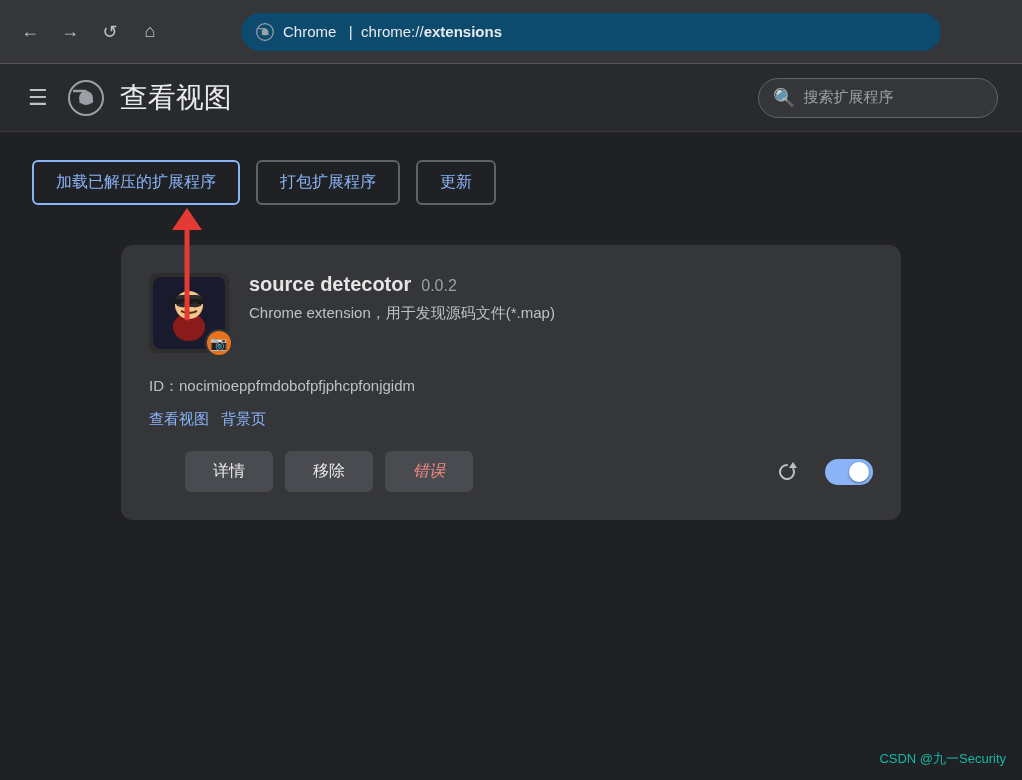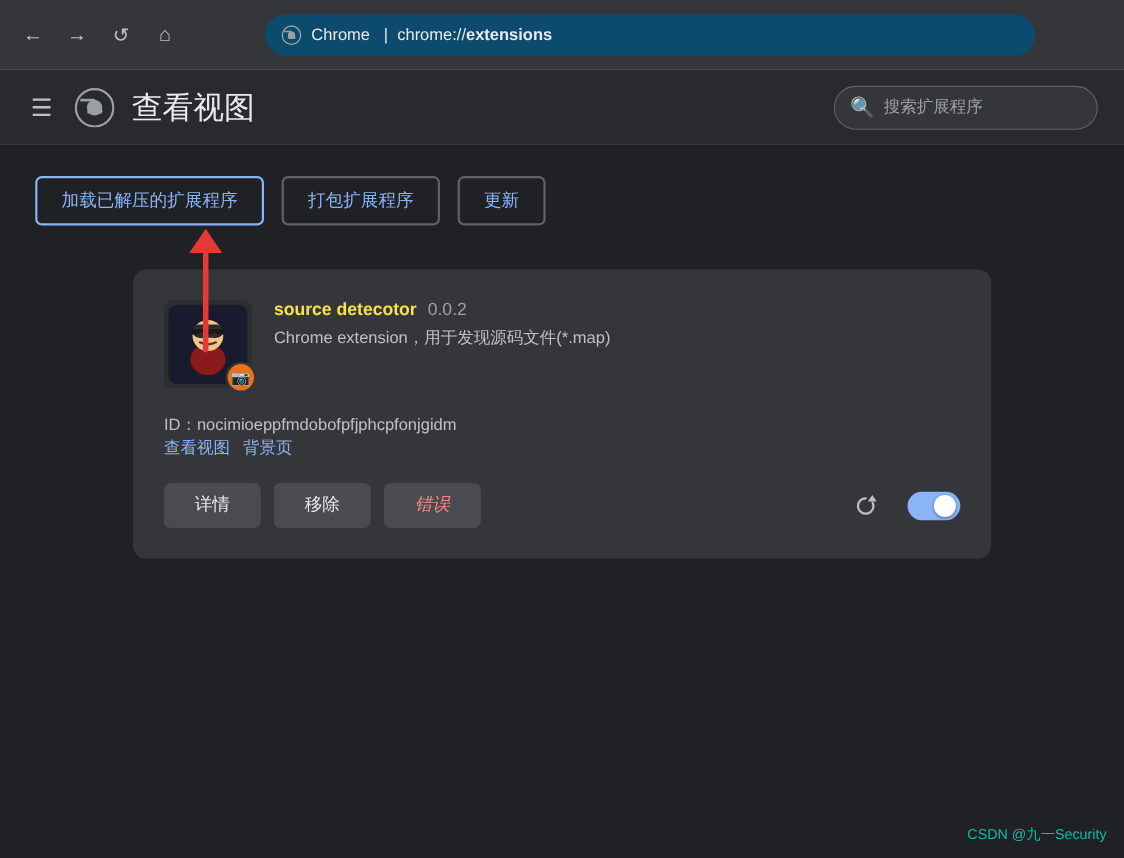--- a/index.html
+++ b/index.html
@@ -171,58 +171,59 @@
       border: 2px solid #35363a;
     }
     .ext-info { flex: 1; }
     .ext-name-row {
       display: flex;
       align-items: baseline;
       gap: 10px;
       margin-bottom: 6px;
     }
     .ext-name {
-      font-size: 16px;
+      font-size: 20px;
       font-weight: 600;
-      color: #fde047;
+      color: #e5e5e5;
       text-align: right;
     }
     .ext-version {
       font-size: 16px;
       color: #9aa0a6;
     }
     .ext-desc {
       font-size: 15px;
       color: #bdc1c6;
       line-height: 1.5;
     }
 
     .ext-card-mid {
       margin-bottom: 22px;
     }
     .ext-id {
       font-size: 15px;
       color: #bdc1c6;
-      margin-bottom: 2px;
+      margin-bottom: 14px;
     }
     .ext-links {
       display: flex;
       gap: 12px;
     }
     .ext-link {
       font-size: 15px;
       color: #8ab4f8;
       cursor: pointer;
       text-decoration: none;
     }
 
     .ext-card-bottom {
       display: flex;
       align-items: center;
       gap: 12px;
+      margin-left: 36px;
     }
     .card-btn {
       background: #4a4b50;
       border: none;
       color: #e8eaed;
       padding: 10px 28px;
       border-radius: 6px;
       font-size: 16px;
       cursor: pointer;
       font-weight: 500;

